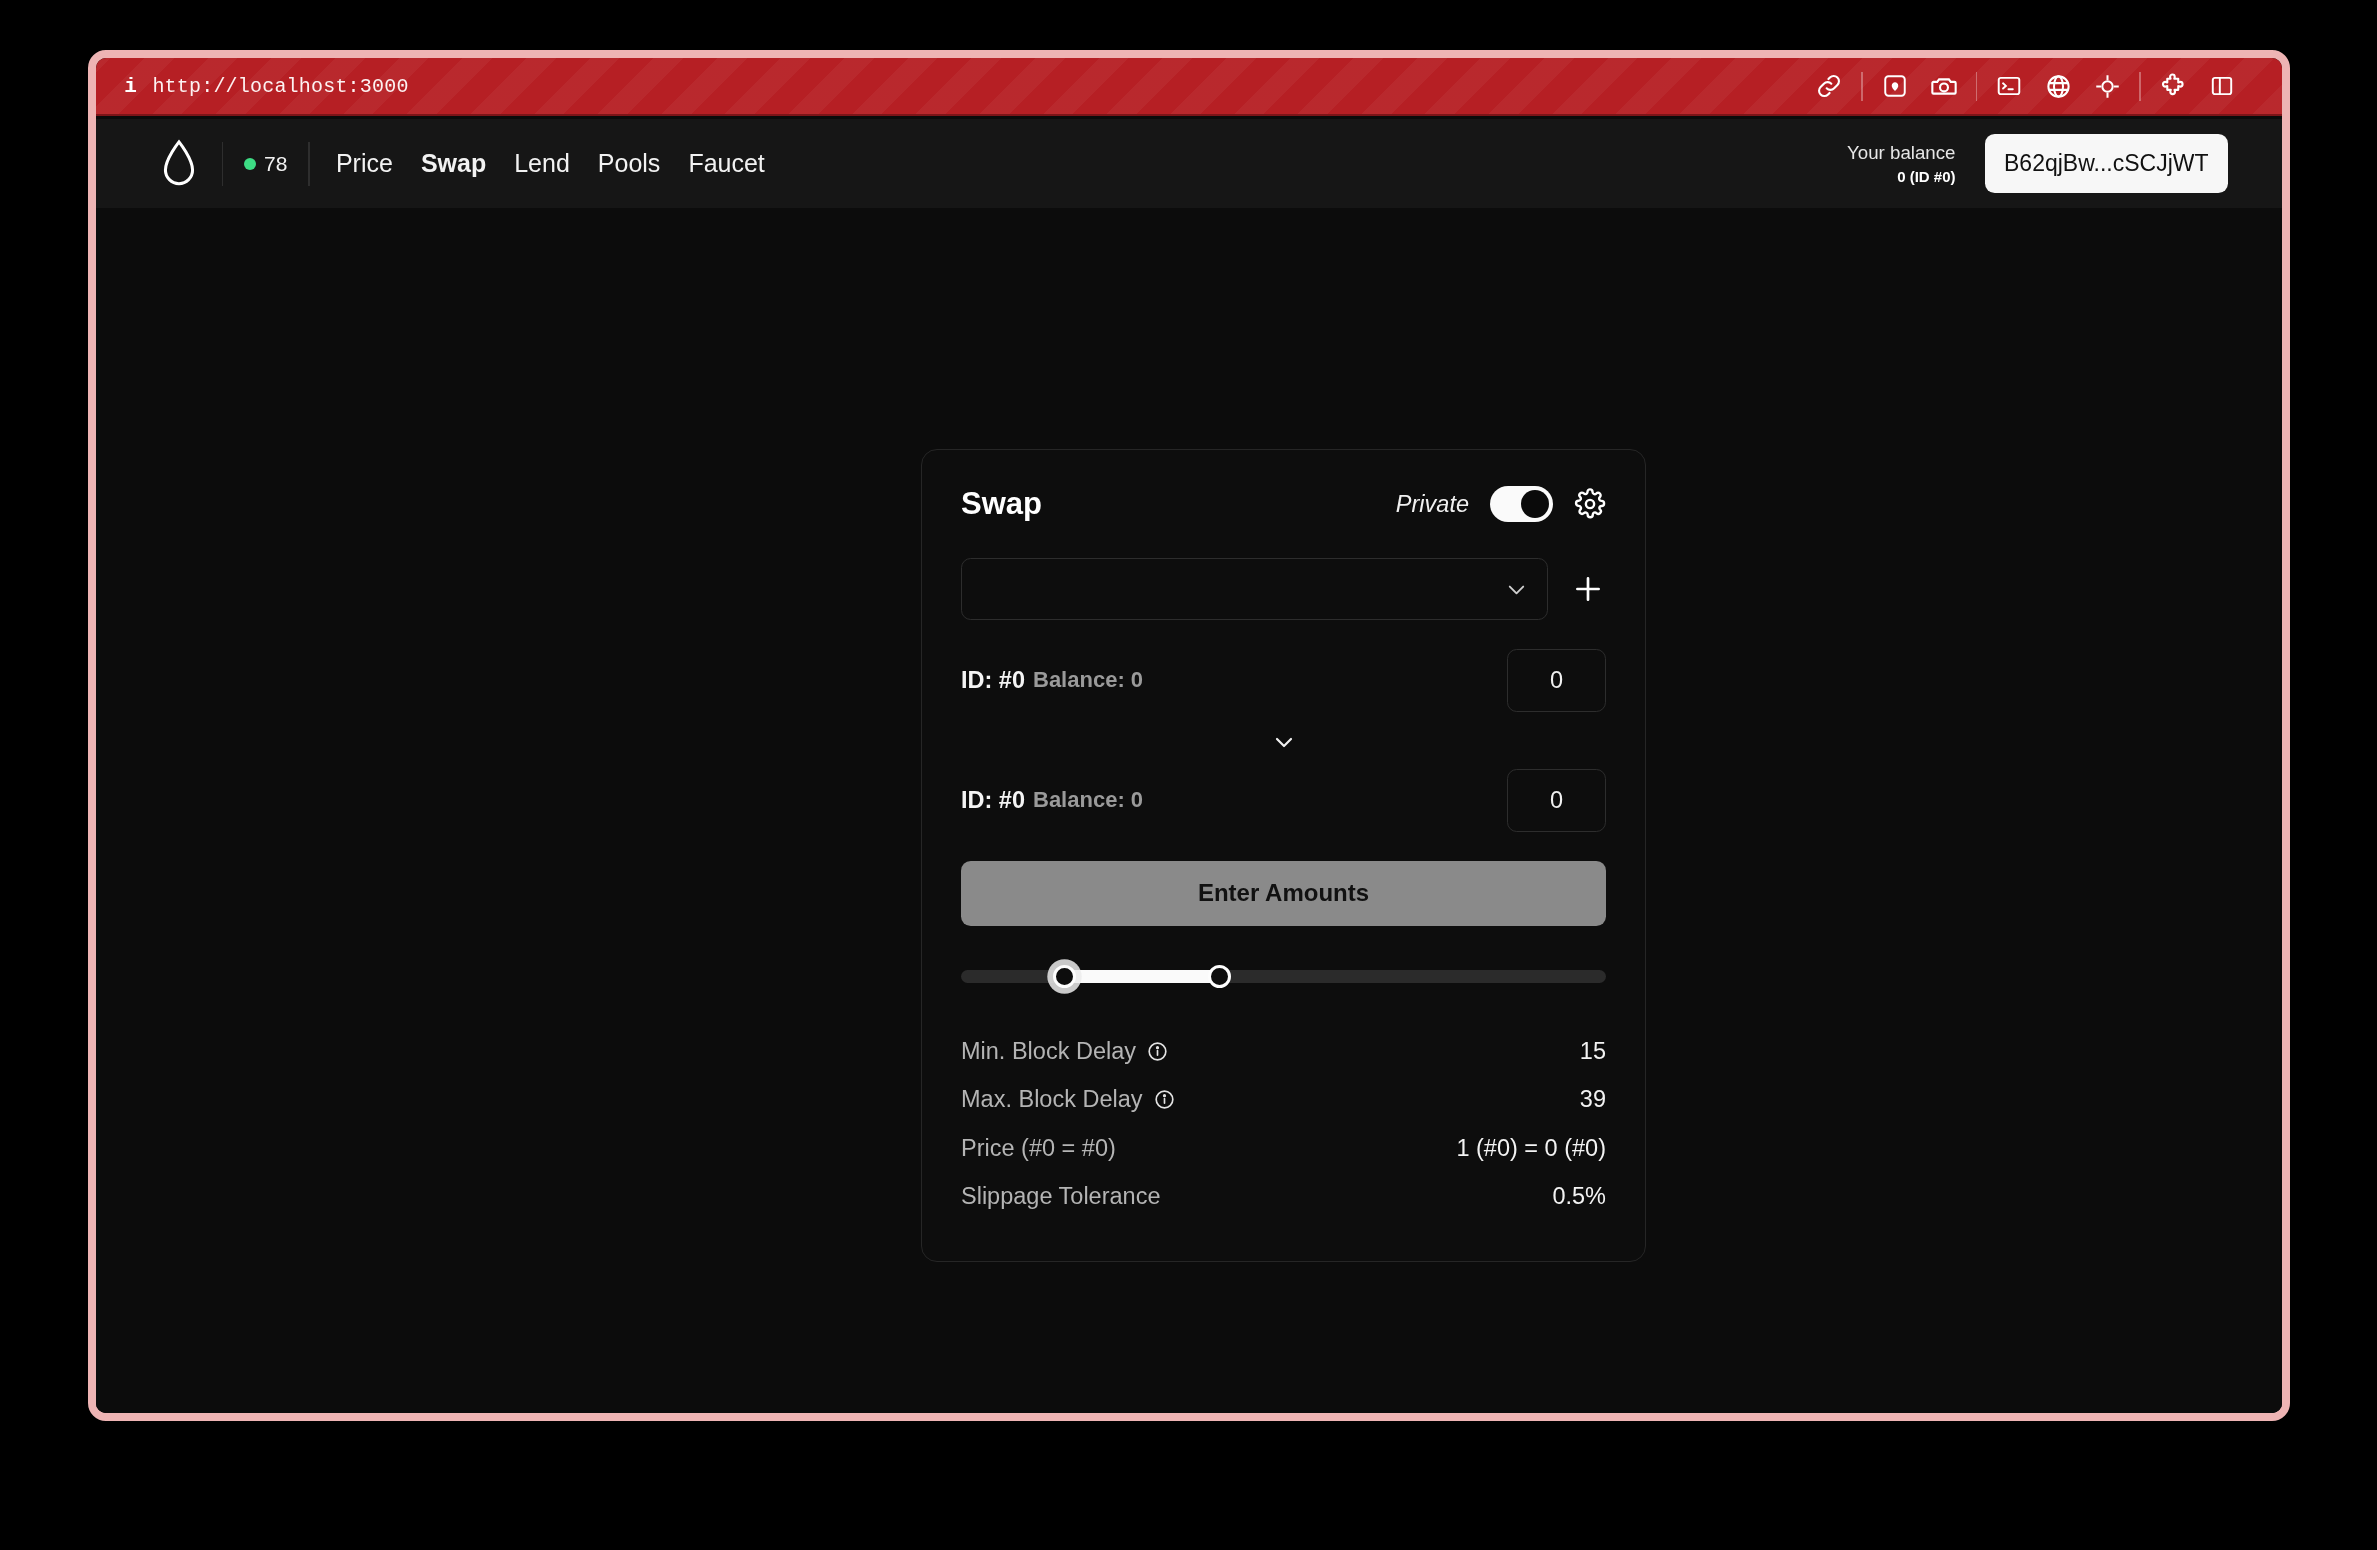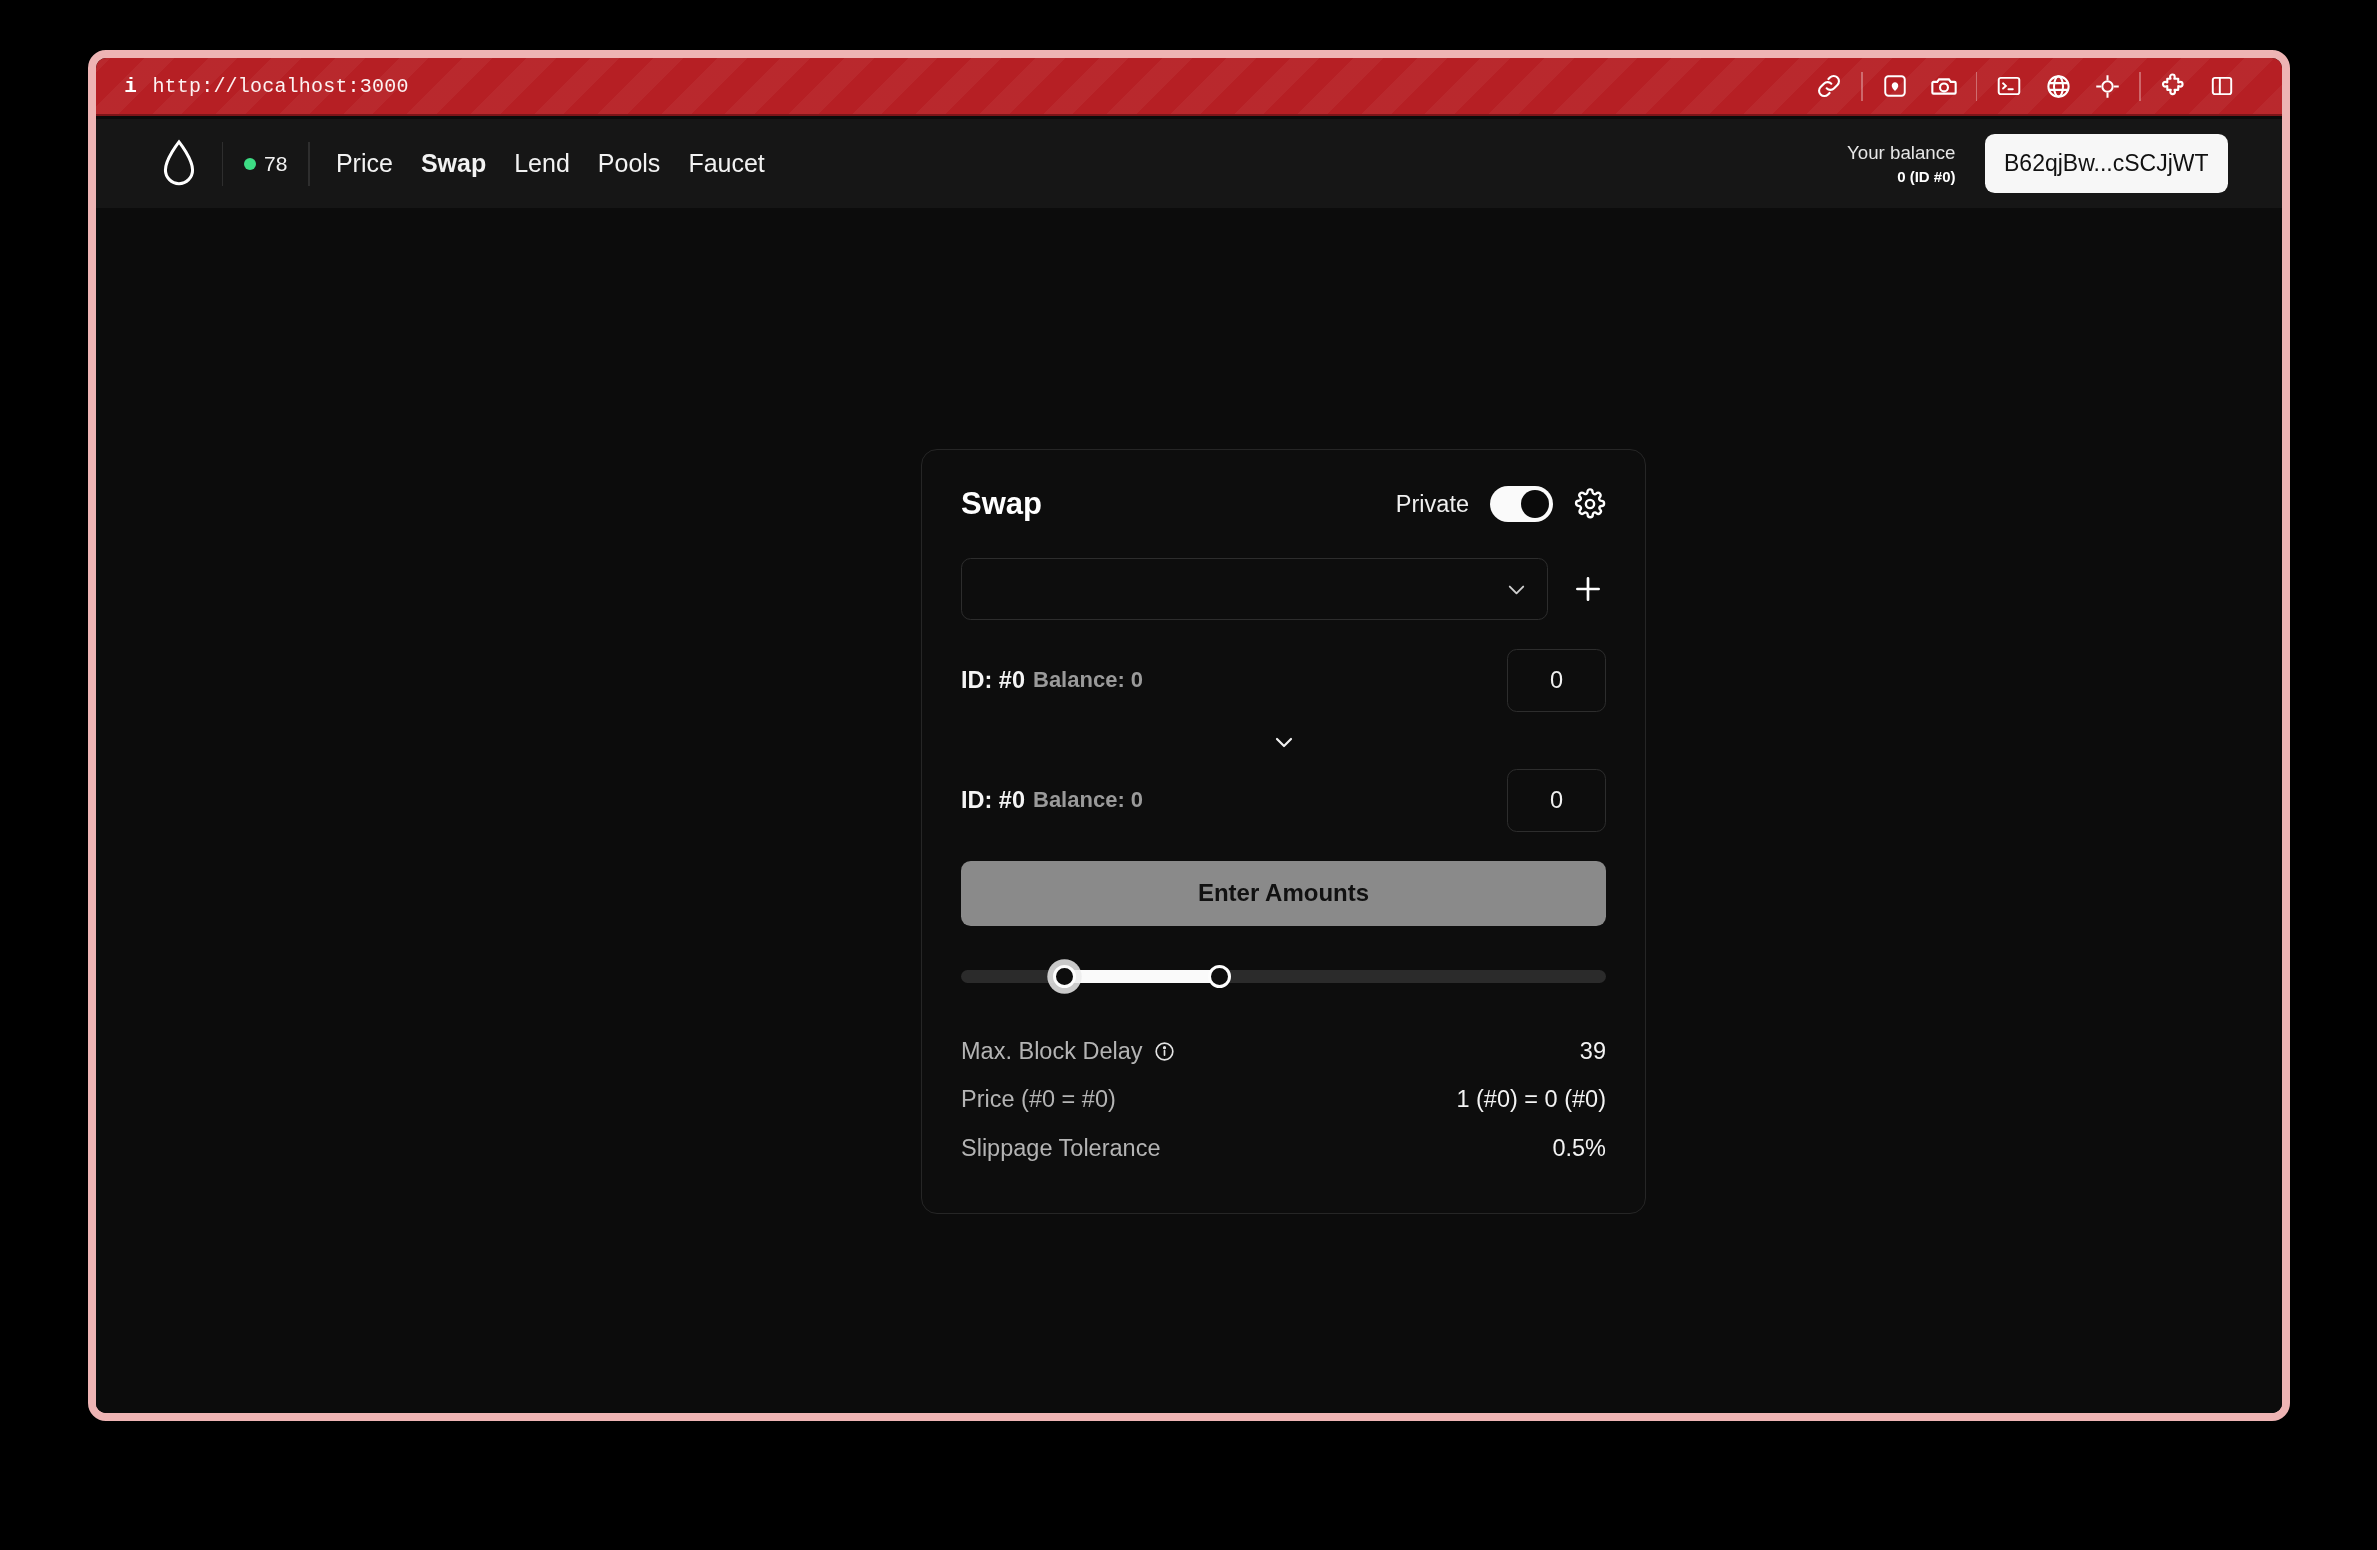--- a/index.html
+++ b/index.html
@@ -176,20 +176,21 @@
     display: flex;
     align-items: center;
     margin-bottom: 36px;
   }
   #card-title { font-size: 31px; font-weight: bold; color: #fff; }
   #card-head-right {
     margin-left: auto;
     display: flex;
     align-items: center;
     gap: 21px;
+    font-style: italic;
   }
   #private-label { font-size: 23.5px; color: #f0f0f0; }
   #private-toggle {
     width: 63px;
     height: 36px;
     border-radius: 18px;
     background: #fafafa;
     position: relative;
     cursor: pointer;
   }
@@ -517,20 +518,33 @@
 
         <div id="delay-slider">
           <div class="track"></div>
           <div class="fill" id="slider-fill" style="left: 16%; width: 24%;"></div>
           <div class="handle focused" id="slider-handle-min" style="left: calc(16% - 11.4px);"></div>
           <div class="handle" id="slider-handle-max" style="left: calc(40% - 11.4px);"></div>
         </div>
 
         <div id="info-list">
 
+          <div class="info-row">
+            <span class="info-label">
+              <span>Min. Block Delay</span>
+              <span class="info-ico">
+                <svg width="21" height="21" viewBox="0 0 24 24" fill="none" stroke="currentColor" stroke-width="1.9" stroke-linecap="round">
+                  <circle cx="12" cy="12" r="9.5"></circle>
+                    <path d="M12 11v5.3"></path>
+                    <circle cx="12" cy="7.7" r="0.9" fill="currentColor"></circle>
+                </svg>
+              </span>
+            </span>
+            <span class="info-value">15</span>
+          </div>
 
           <div class="info-row">
             <span class="info-label">
               <span>Max. Block Delay</span>
               <span class="info-ico">
                 <svg width="21" height="21" viewBox="0 0 24 24" fill="none" stroke="currentColor" stroke-width="1.9" stroke-linecap="round">
                   <circle cx="12" cy="12" r="9.5"></circle>
                     <path d="M12 11v5.3"></path>
                     <circle cx="12" cy="7.7" r="0.9" fill="currentColor"></circle>
                 </svg>

